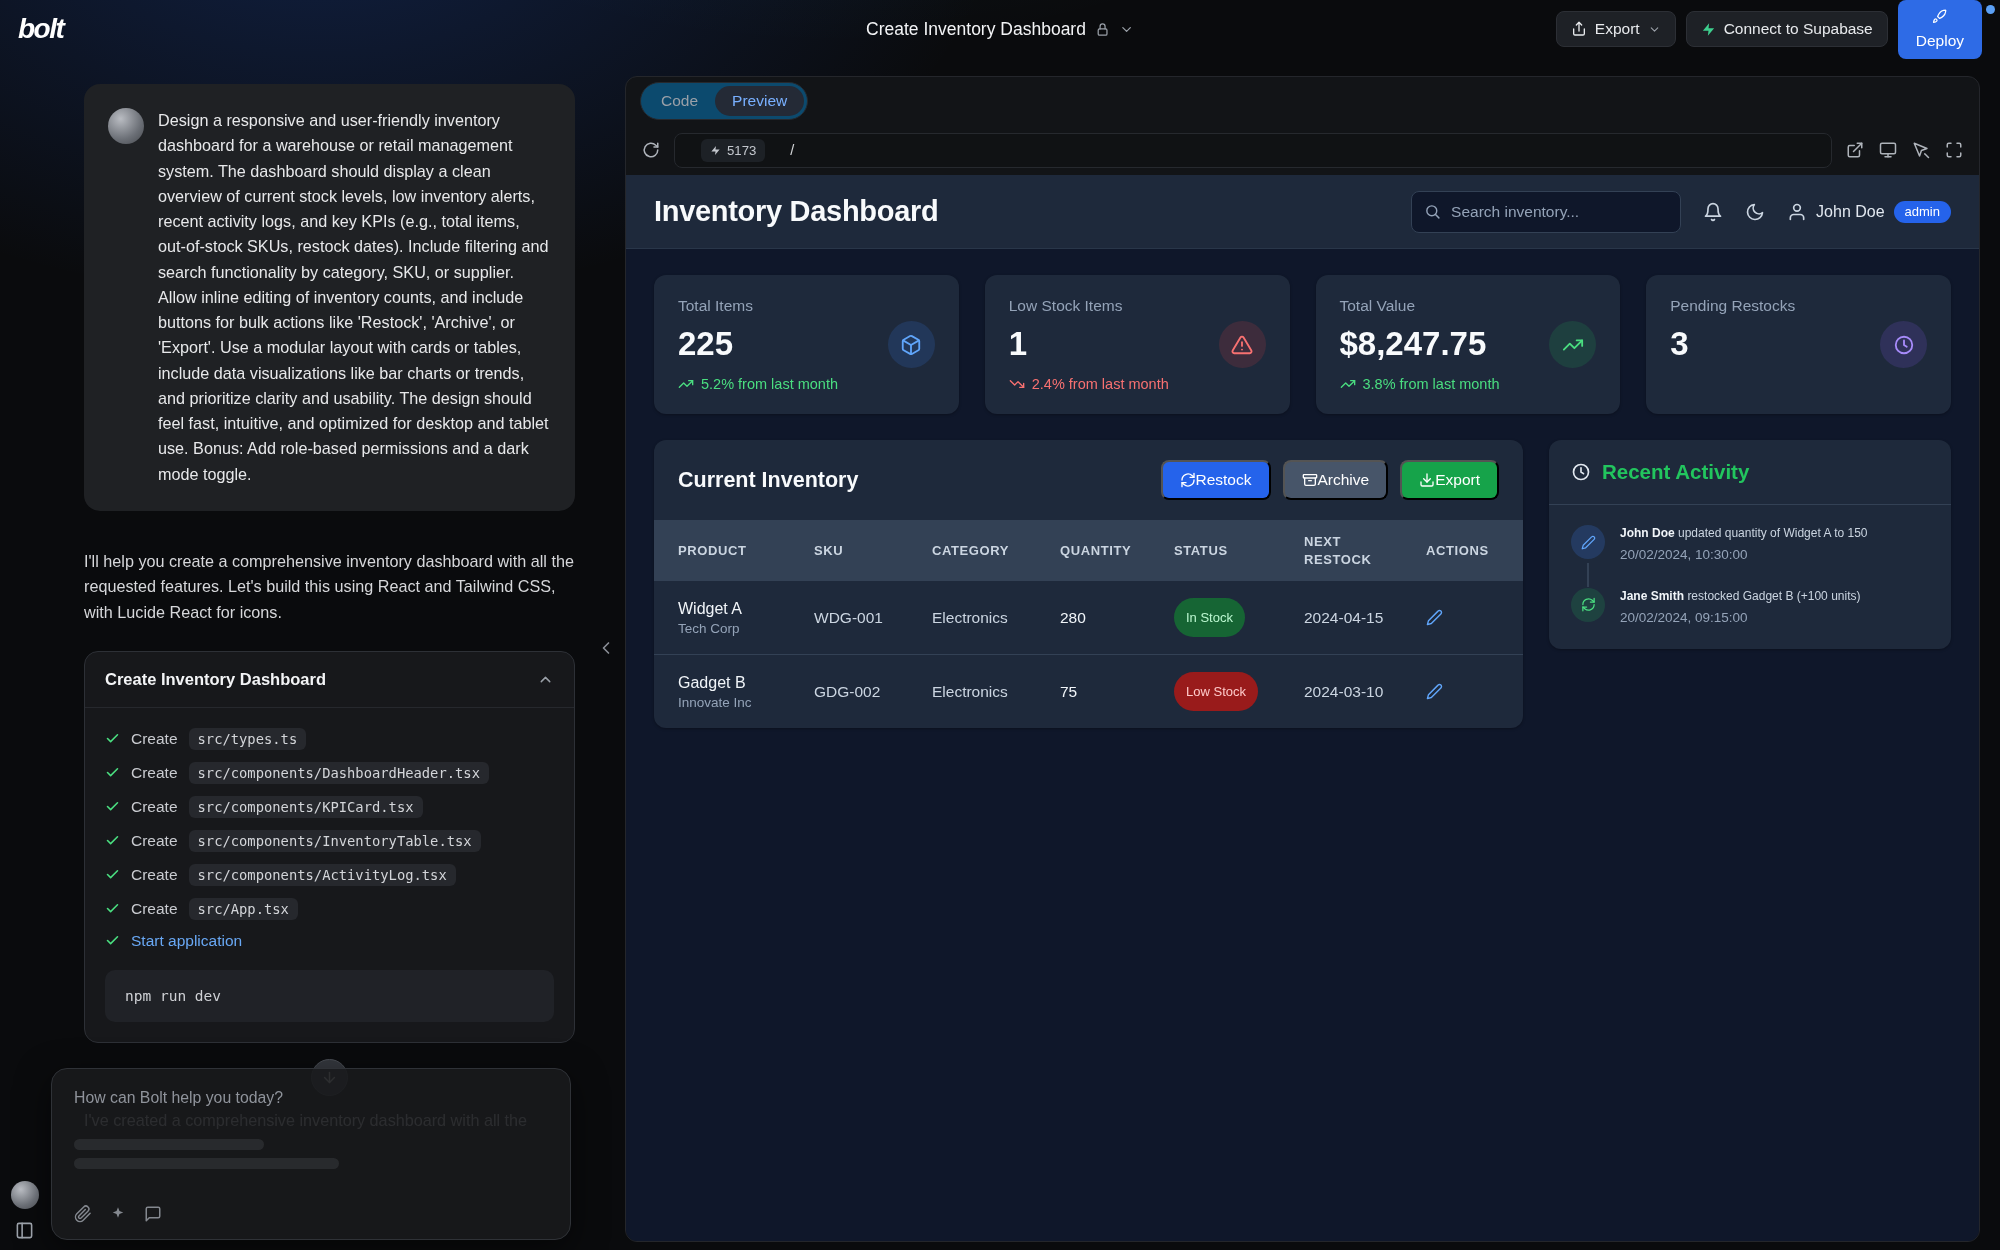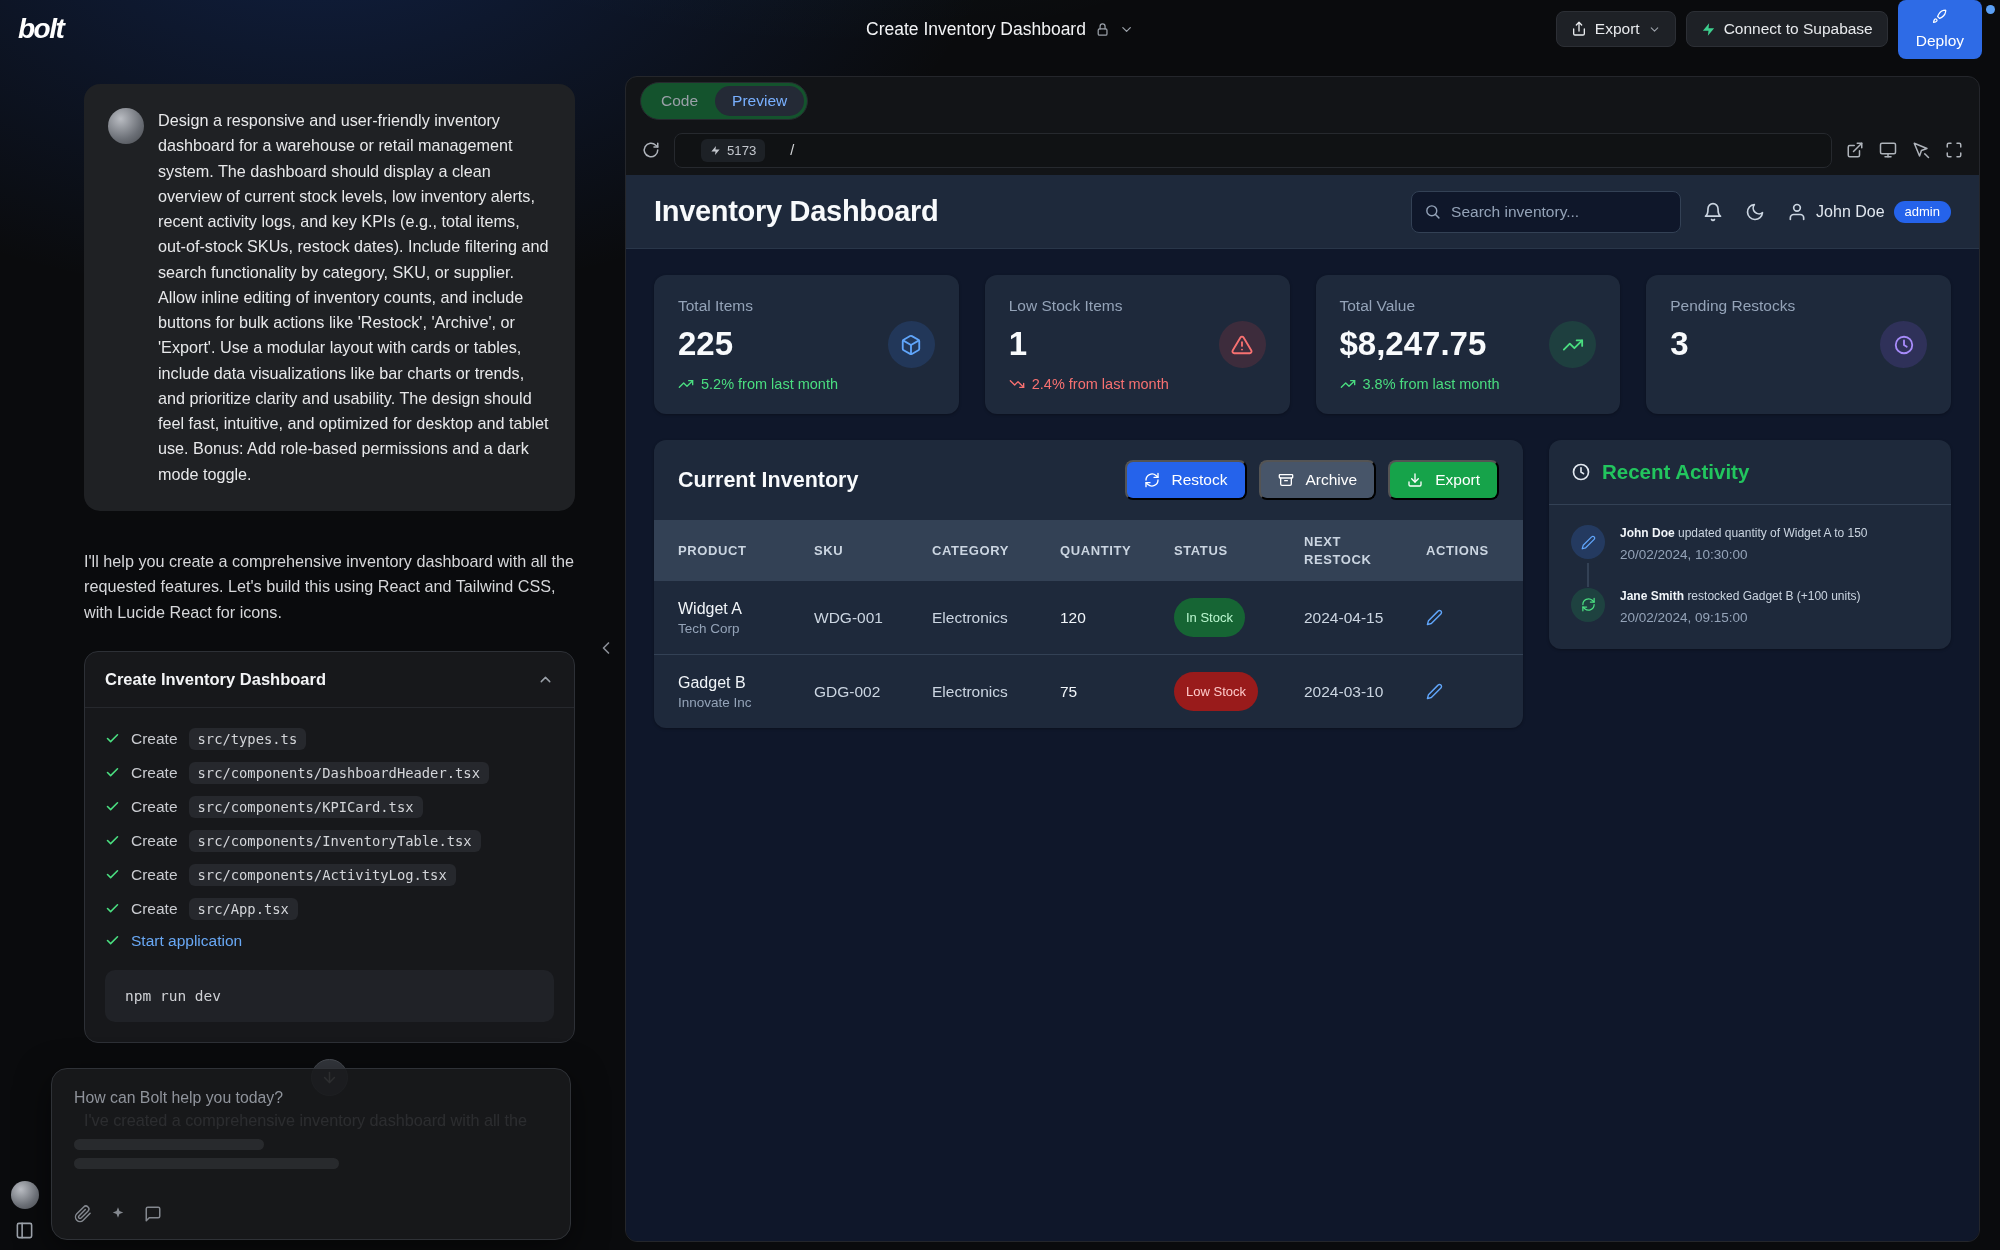--- a/index.html
+++ b/index.html
@@ -59,21 +59,21 @@
   .composer-icons span { cursor:pointer; }
 
   .corner-avatar { position:absolute; left:11px; bottom:41px; width:28px; height:28px; border-radius:50%; z-index:4; cursor:pointer;
     background:radial-gradient(circle at 35% 30%, #b9bcc2, #6b6f76 60%, #45484d); }
   .panel-toggle { position:absolute; left:15px; bottom:10px; color:#9aa0a8; z-index:4; cursor:pointer; }
   .collapse-handle { position:absolute; left:596px; top:638px; color:#8b8f96; z-index:4; cursor:pointer; }
 
   
   .workbench { position:absolute; left:625px; top:76px; right:20px; bottom:8px; background:#121417; border:1px solid #24262b; border-radius:12px; display:flex; flex-direction:column; overflow:hidden; z-index:2; }
   .tabbar { height:48px; display:flex; align-items:center; padding:0 14px; }
-  .segment { display:flex; background:#14532d; border:1px solid #26292e; border-radius:999px; padding:3px;text-align:right; }
+  .segment { display:flex; background:#0c4a6e; border:1px solid #26292e; border-radius:999px; padding:3px;text-align:right; }
   .tab { padding:6px 17px; border-radius:999px; font-size:15.5px; color:#9aa0a8; cursor:pointer; }
   .tab.active { background:#242a36; color:#79b0ff; }
   .browserbar { height:50px; display:flex; align-items:center; gap:14px; padding:0 16px; }
   .icon-btn { color:#aeb3ba; cursor:pointer; }
   .urlfield { flex:1; height:35px; background:#101214; border:1px solid #26292e; border-radius:8px; display:flex; align-items:center; gap:25px; padding:0 26px; cursor:text; }
   .portpill { display:flex; align-items:center; gap:6px; background:#1d2126; border-radius:6px; padding:4px 9px; font-size:13.2px; color:#c3c7cd; }
   .urlpath { font-size:14.5px; color:#d6d8db; }
   .bar-icons { display:flex; align-items:center; gap:15px; }
 
   
@@ -99,21 +99,21 @@
   .ic-blue { background:rgba(59,130,246,.16); color:#60a5fa; }
   .ic-red { background:rgba(239,68,68,.15); color:#f87171; }
   .ic-green { background:rgba(34,197,94,.14); color:#4ade80; }
   .ic-purple { background:rgba(139,92,246,.16); color:#a78bfa; }
 
   .content { display:flex; gap:26px; padding:26px 28px; align-items:flex-start; }
   .inv-card { flex:1; background:#1e293b; border-radius:12px; overflow:hidden; box-shadow:0 1px 3px rgba(0,0,0,.3); }
   .inv-head { display:flex; align-items:center; padding:20px 24px; }
   .inv-title { font-size:21.5px; font-weight:bold; color:#f8fafc; }
   .inv-actions { margin-left:auto; display:flex; gap:12px; }
-  .abtn { display:flex; align-items:center; gap:12px; border-radius:8px; padding:9px 17px; font-size:15.5px; color:#fff; cursor:pointer; }
+  .abtn { display:flex; align-items:center; gap:0; border-radius:8px; padding:9px 17px; font-size:15.5px; color:#fff; cursor:pointer; }
   .abtn.blue { background:#2563eb; } .abtn.slate { background:#475569; } .abtn.green { background:#16a34a; }
 
   table { width:100%; border-collapse:collapse; }
   thead tr { background:#334155; }
   th { text-align:left; font-size:13px; font-weight:bold; letter-spacing:.6px; text-transform:uppercase; color:#cbd5e1; padding:13px 10px; vertical-align:middle; }
   th:first-child, td:first-child { padding-left:24px; }
   th .wrapcap { display:block; max-width:82px; line-height:1.35; }
   td { padding:17px 10px; vertical-align:middle; font-size:15.5px; color:#cbd5e1; }
   tbody tr + tr td { border-top:1px solid #334155; }
   .p-name { font-size:16px; font-weight:500; color:#f1f5f9; }
@@ -578,21 +578,21 @@
             </tr>
           </thead>
           <tbody>
             <tr>
               <td>
                 <div class="p-name">Widget A</div>
                 <div class="p-sub">Tech Corp</div>
               </td>
               <td>WDG-001</td>
               <td>Electronics</td>
-              <td class="qty">120</td>
+              <td class="qty">280</td>
               <td><span class="badge ok">In Stock</span></td>
               <td>2024-04-15</td>
               <td>
                 <span class="edit-ic ic"><svg width="17" height="17" viewBox="0 0 24 24" fill="none" stroke="currentColor" stroke-width="2" stroke-linecap="round" stroke-linejoin="round">
                       <path d="M17 3a2.83 2.83 0 1 1 4 4L7.5 20.5 2 22l1.5-5.5L17 3z"></path>
                     </svg></span>
               </td>
             </tr>
             <tr>
               <td>

